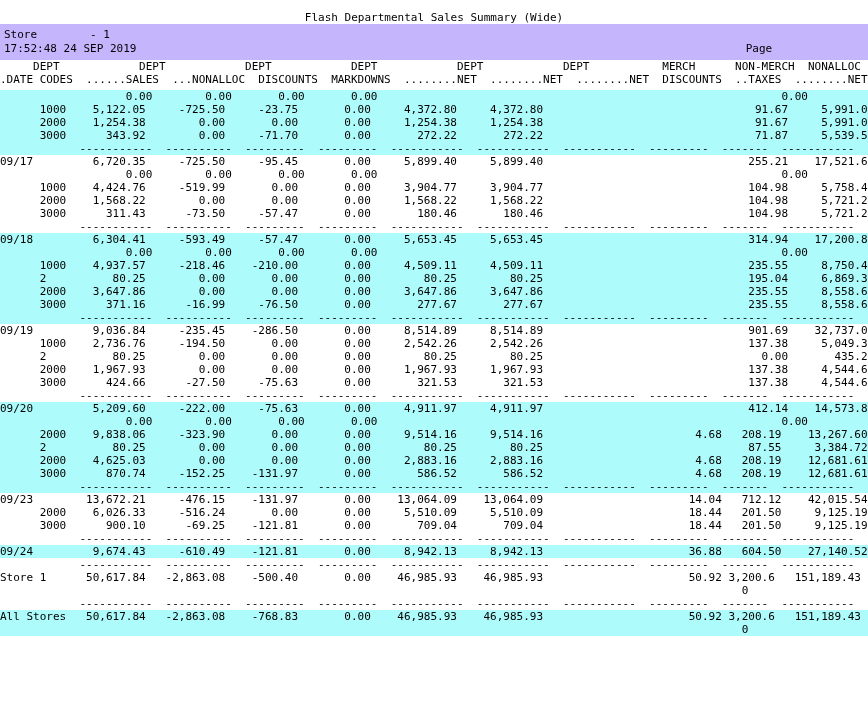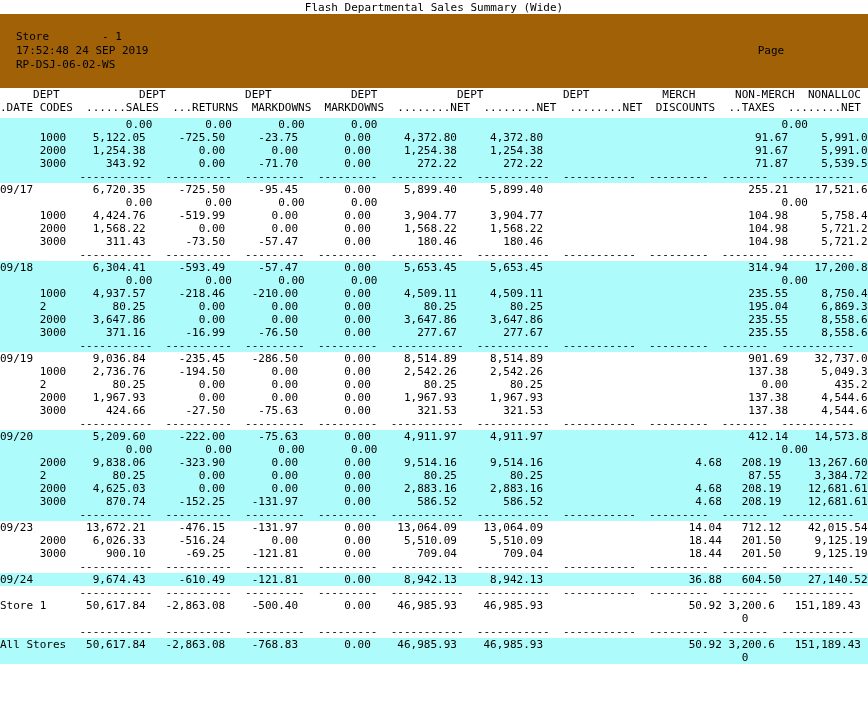--- a/index.html
+++ b/index.html
@@ -18,30 +18,30 @@
   .page {
     position: relative;
     width: 868px;
     height: 713px;
     background: #ffffff;
   }
   .title-line {
     text-align: center;
     font-size: 11px;
     line-height: 13px;
-    padding-top: 1px;
+    padding-top: 11px;
     white-space: pre;
     color: #000;
   }
   .band {
     background: #aefbfb;
   }
   .hdrblock {
-    background: #a16207;
-    padding: 16px;
+    background: #c4b5fd;
+    padding: 4px;
   }
   .row {
     white-space: pre;
     line-height: 13px;
     height: 13px;
     font-size: 11px;
     letter-spacing: 0px;
   }
   .rowtall {
     white-space: pre;
@@ -61,25 +61,24 @@
 </head>
 <body>
 
 <div class="page">
 
   <div class="title-line">Flash Departmental Sales Summary (Wide)</div>
 
   <div class="hdrblock">
     <div class="rowtall">Store        - 1</div>
     <div class="rowtall"><span>17:52:48 24 SEP 2019</span><span>                                                                                            </span><span>Page</span></div>
-    <div class="rowtall">RP-DSJ-06-02-WS</div>
   </div>
 
   <div class="colhdr">     DEPT            DEPT            DEPT            DEPT            DEPT            DEPT           MERCH      NON-MERCH  NONALLOC       TOTAL   TRANSACTION</div>
-  <div class="colhdr">.DATE CODES  ......SALES  ...RETURNS  MARKDOWNS  MARKDOWNS  ........NET  ........NET  ........NET  DISCOUNTS  ..TAXES  ........NET</div>
+  <div class="colhdr">.DATE CODES  ......SALES  ...NONALLOC  DISCOUNTS  MARKDOWNS  ........NET  ........NET  ........NET  DISCOUNTS  ..TAXES  ........NET</div>
 
   <div class="spacer2"></div>
 
   <div id="body-rows">
       <div class="row band">                   0.00        0.00       0.00       0.00                                                             0.00</div>
       <div class="row band">      1000    5,122.05     -725.50     -23.75       0.00     4,372.80     4,372.80                                91.67     5,991.07</div>
       <div class="row band">      2000    1,254.38        0.00       0.00       0.00     1,254.38     1,254.38                                91.67     5,991.07</div>
       <div class="row band">      3000      343.92        0.00     -71.70       0.00       272.22       272.22                                71.87     5,539.53</div>
       <div class="row band">            -----------  ----------  ---------  ---------  -----------  -----------  -----------  ---------  -------  -----------</div>
       <div class="row white">09/17         6,720.35     -725.50     -95.45       0.00     5,899.40     5,899.40                               255.21    17,521.67</div>

